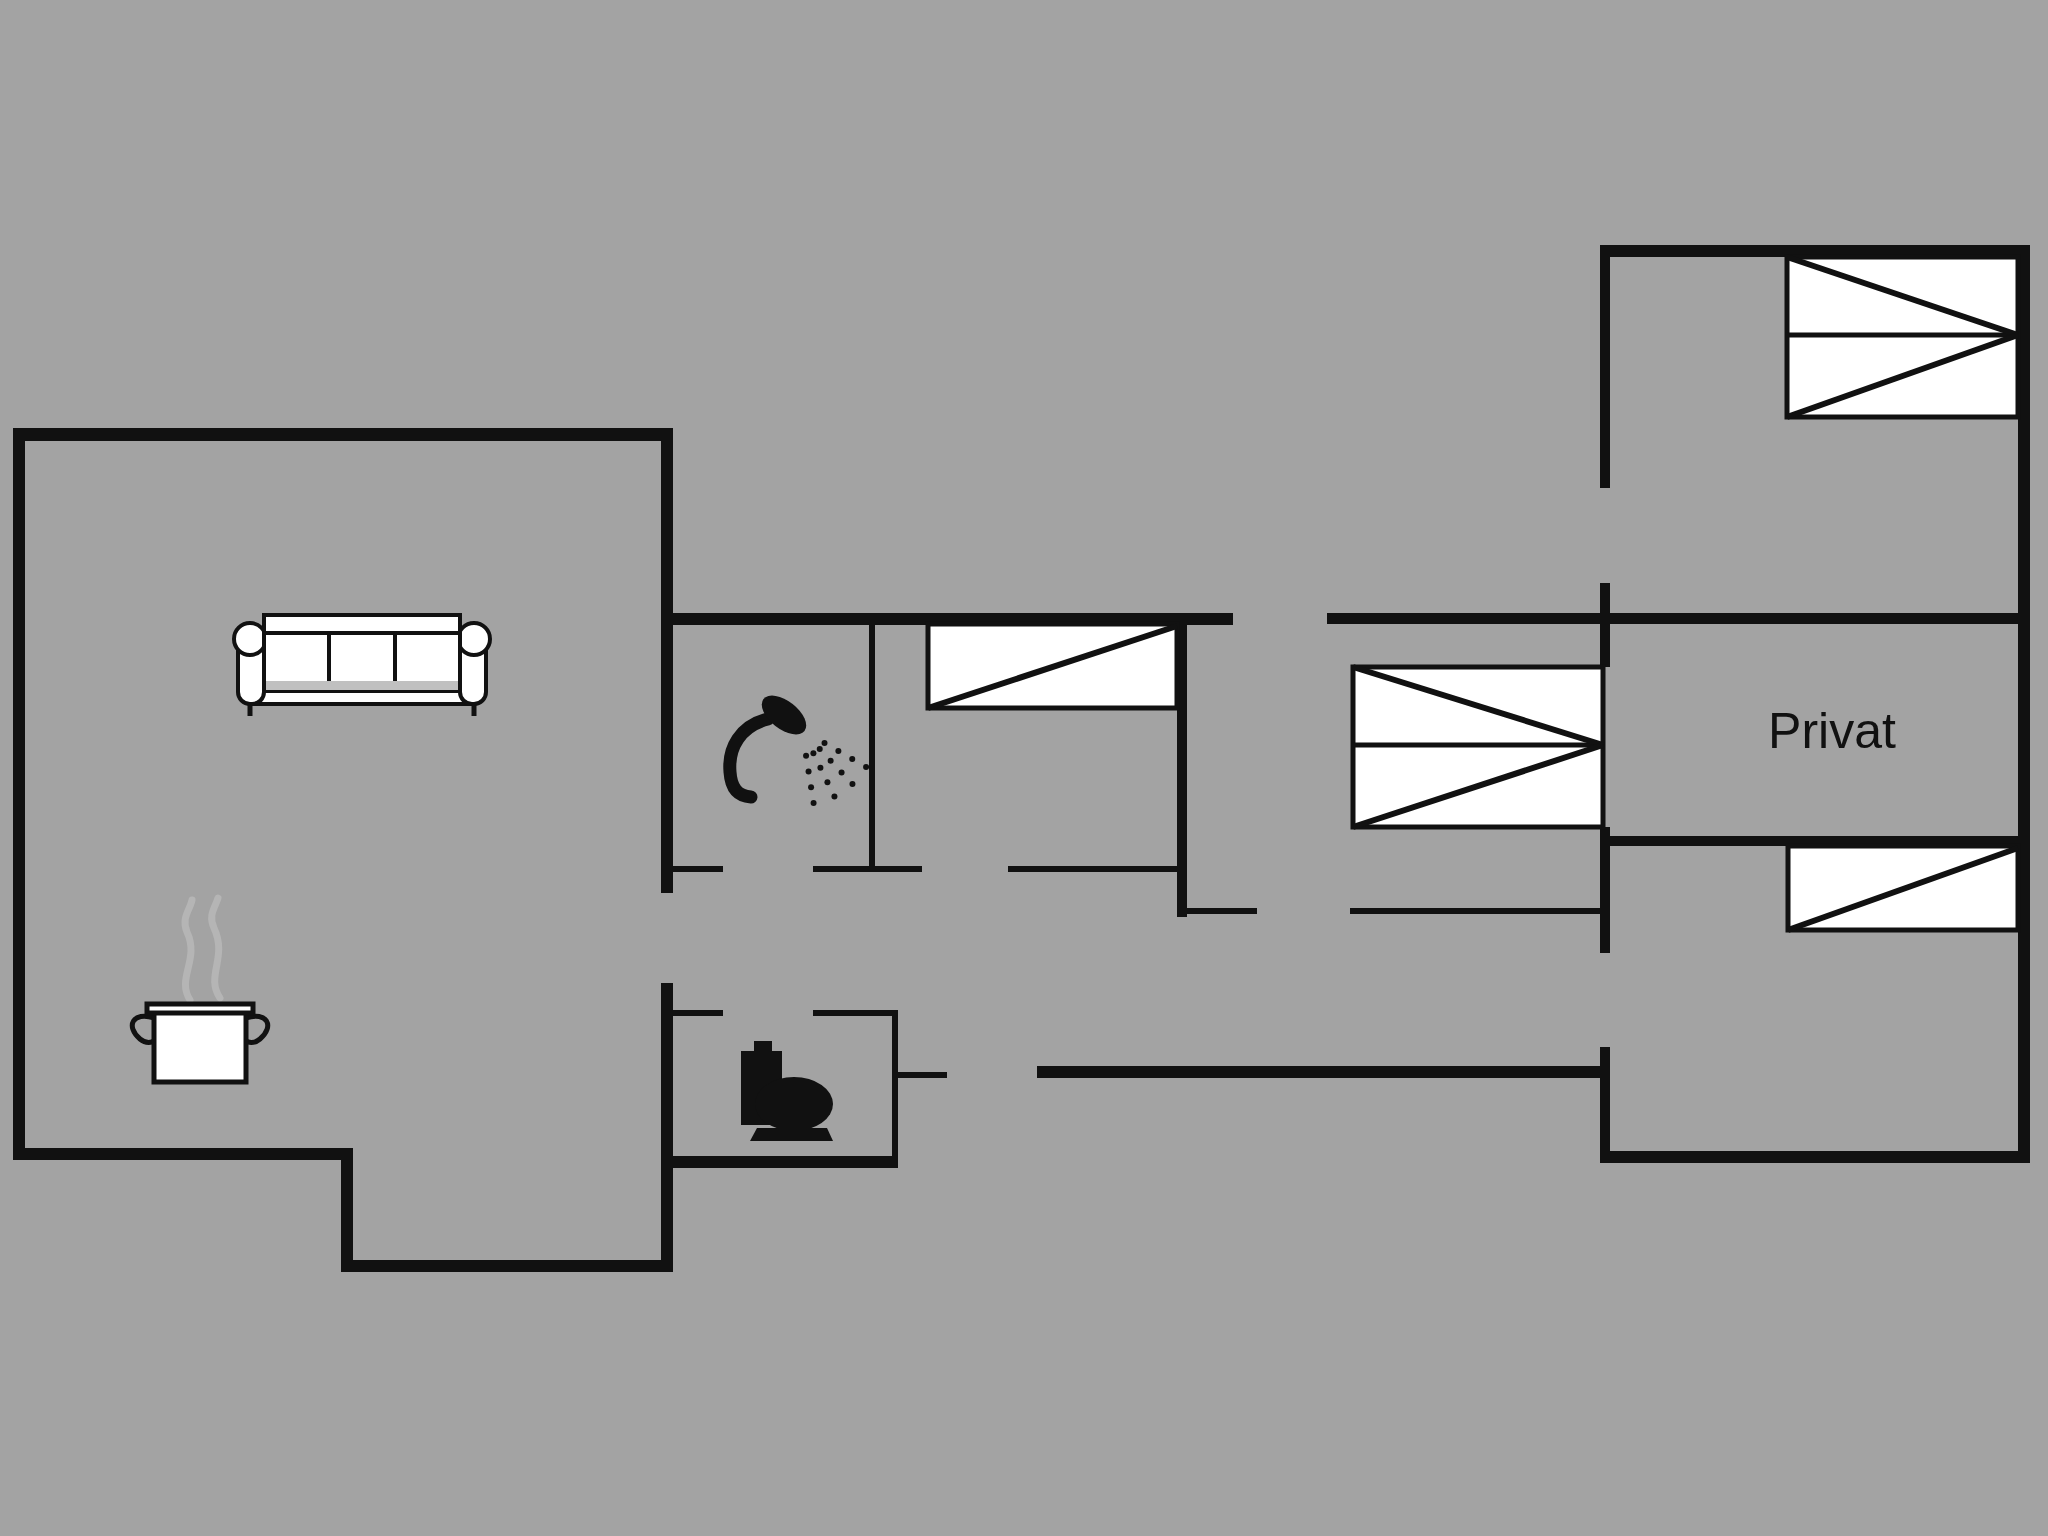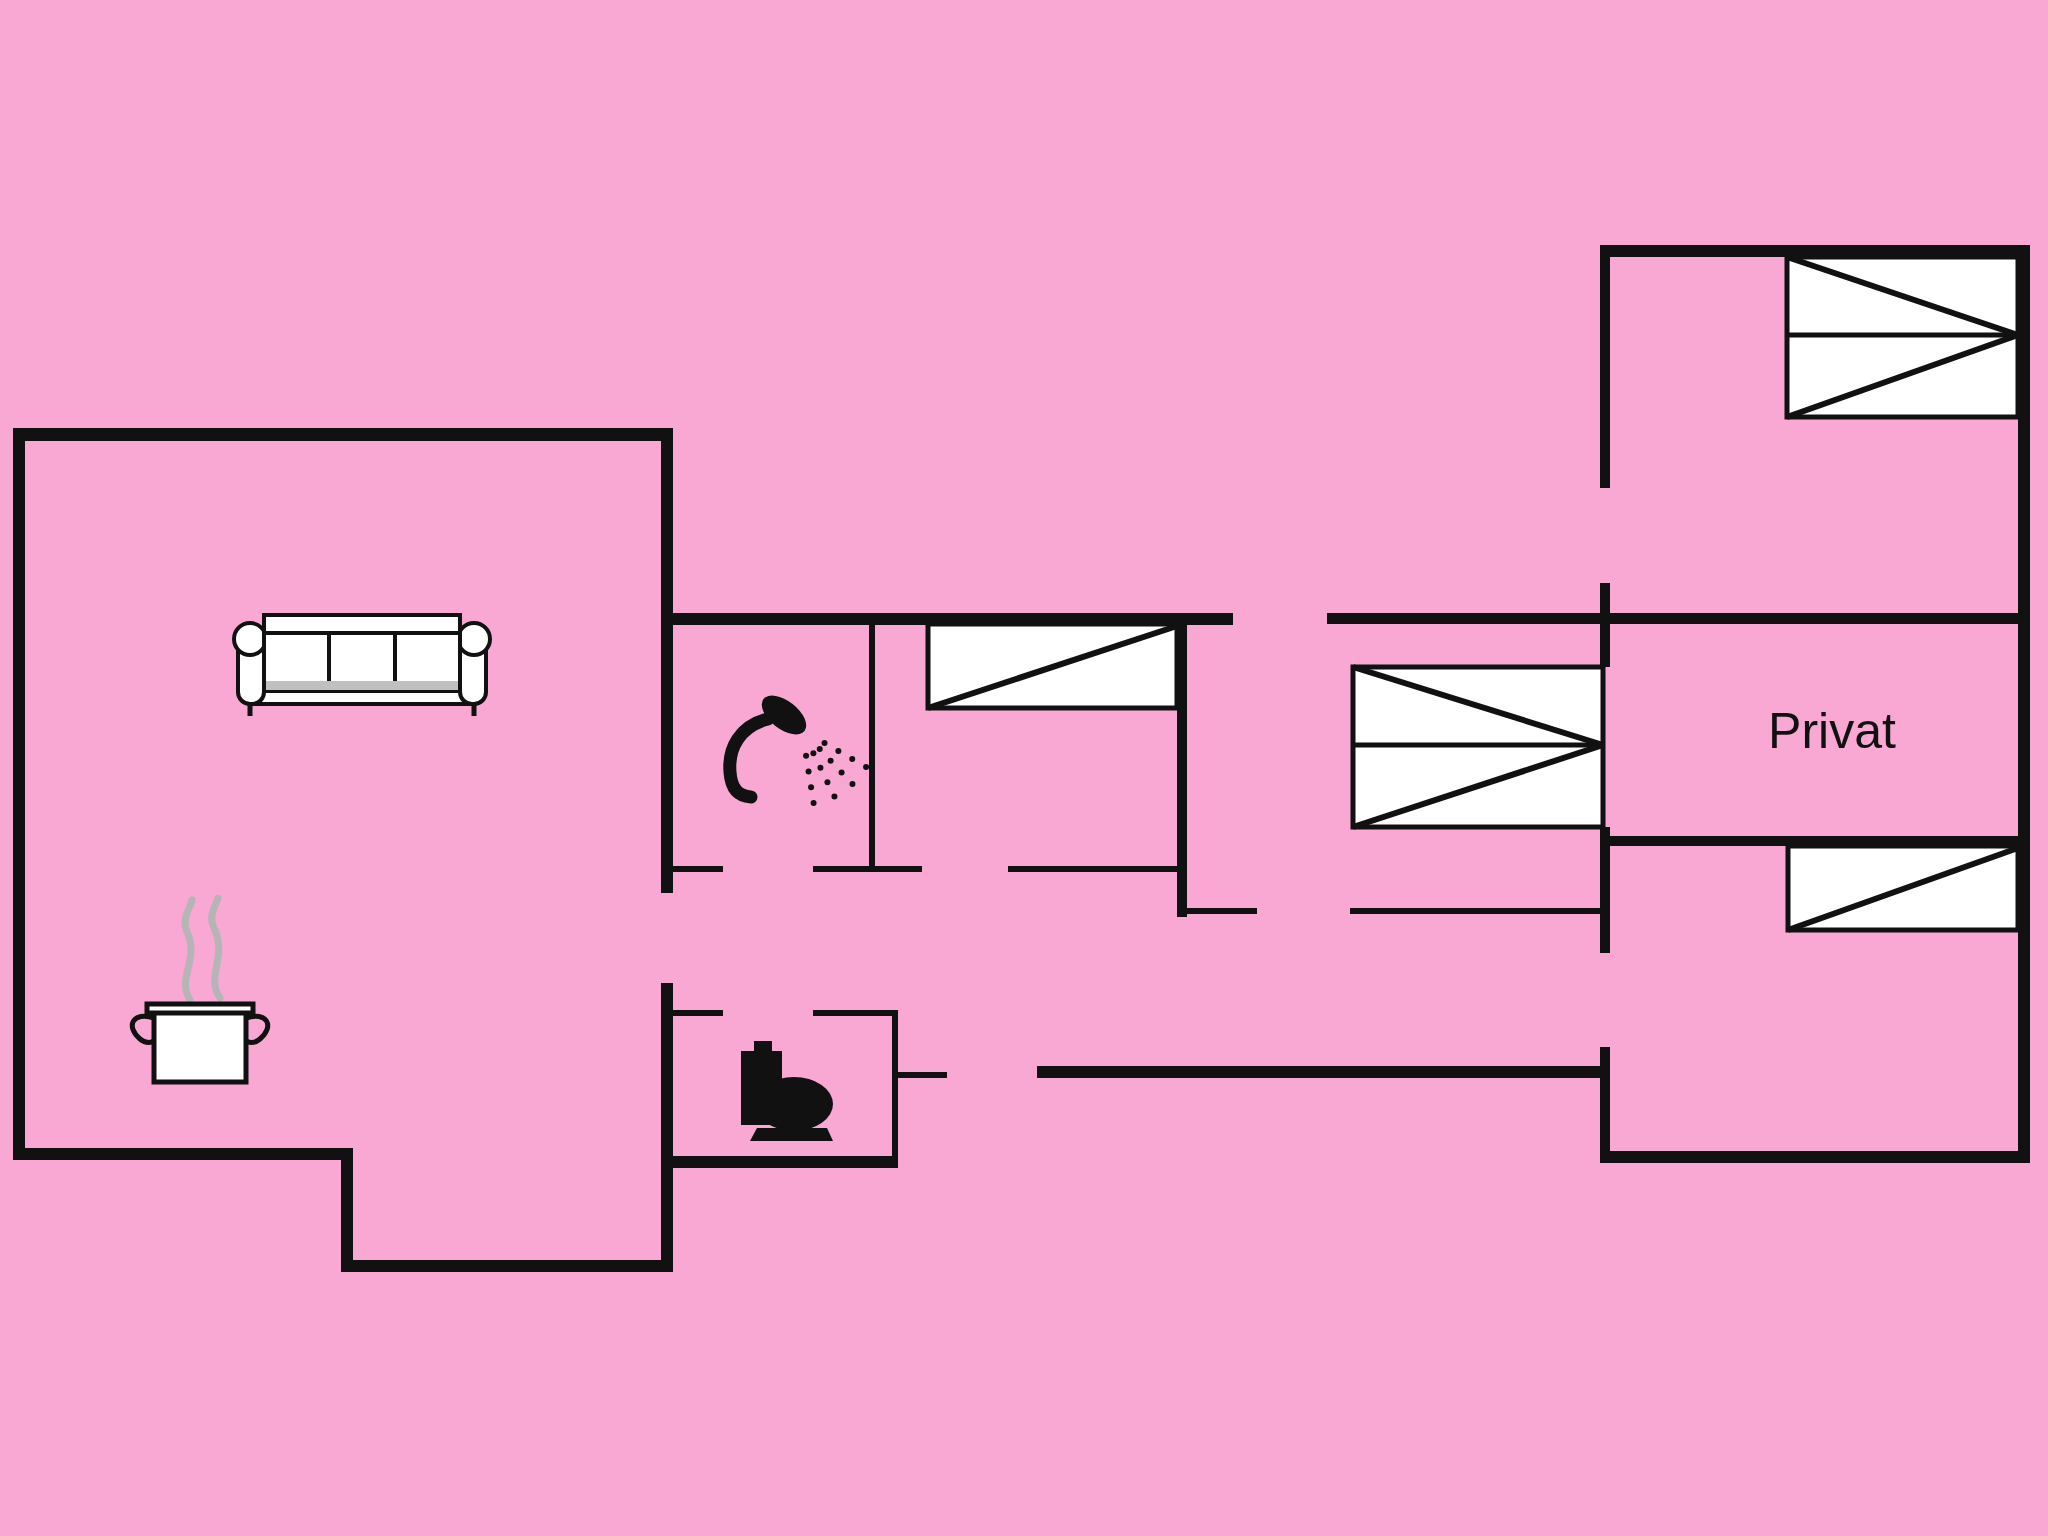--- a/index.html
+++ b/index.html
@@ -1,17 +1,17 @@
 <!DOCTYPE html>
 <html><head>
 <meta charset="utf-8">
 <style>
   html,body{margin:0;padding:0;width:100%;height:100%;background:#ffffff;overflow:hidden;
             font-family:"Liberation Sans", sans-serif;}
-  .stage{position:fixed;inset:0;display:flex;align-items:center;justify-content:center;background:#f9a8d4;}
+  .stage{position:fixed;inset:0;display:flex;align-items:center;justify-content:center;background:#a3a3a3;}
   svg{width:100%;height:100%;display:block;}
   text{font-family:"Liberation Sans", sans-serif;}
 </style>
 </head>
 <body>
 
 <div class="stage">
   <svg id="plan" xmlns="http://www.w3.org/2000/svg" preserveAspectRatio="xMidYMid meet" viewBox="0 0 2048 1536">
     <g id="layer-walls">
         <rect x="13" y="428" width="660" height="13" fill="#111111"></rect>

